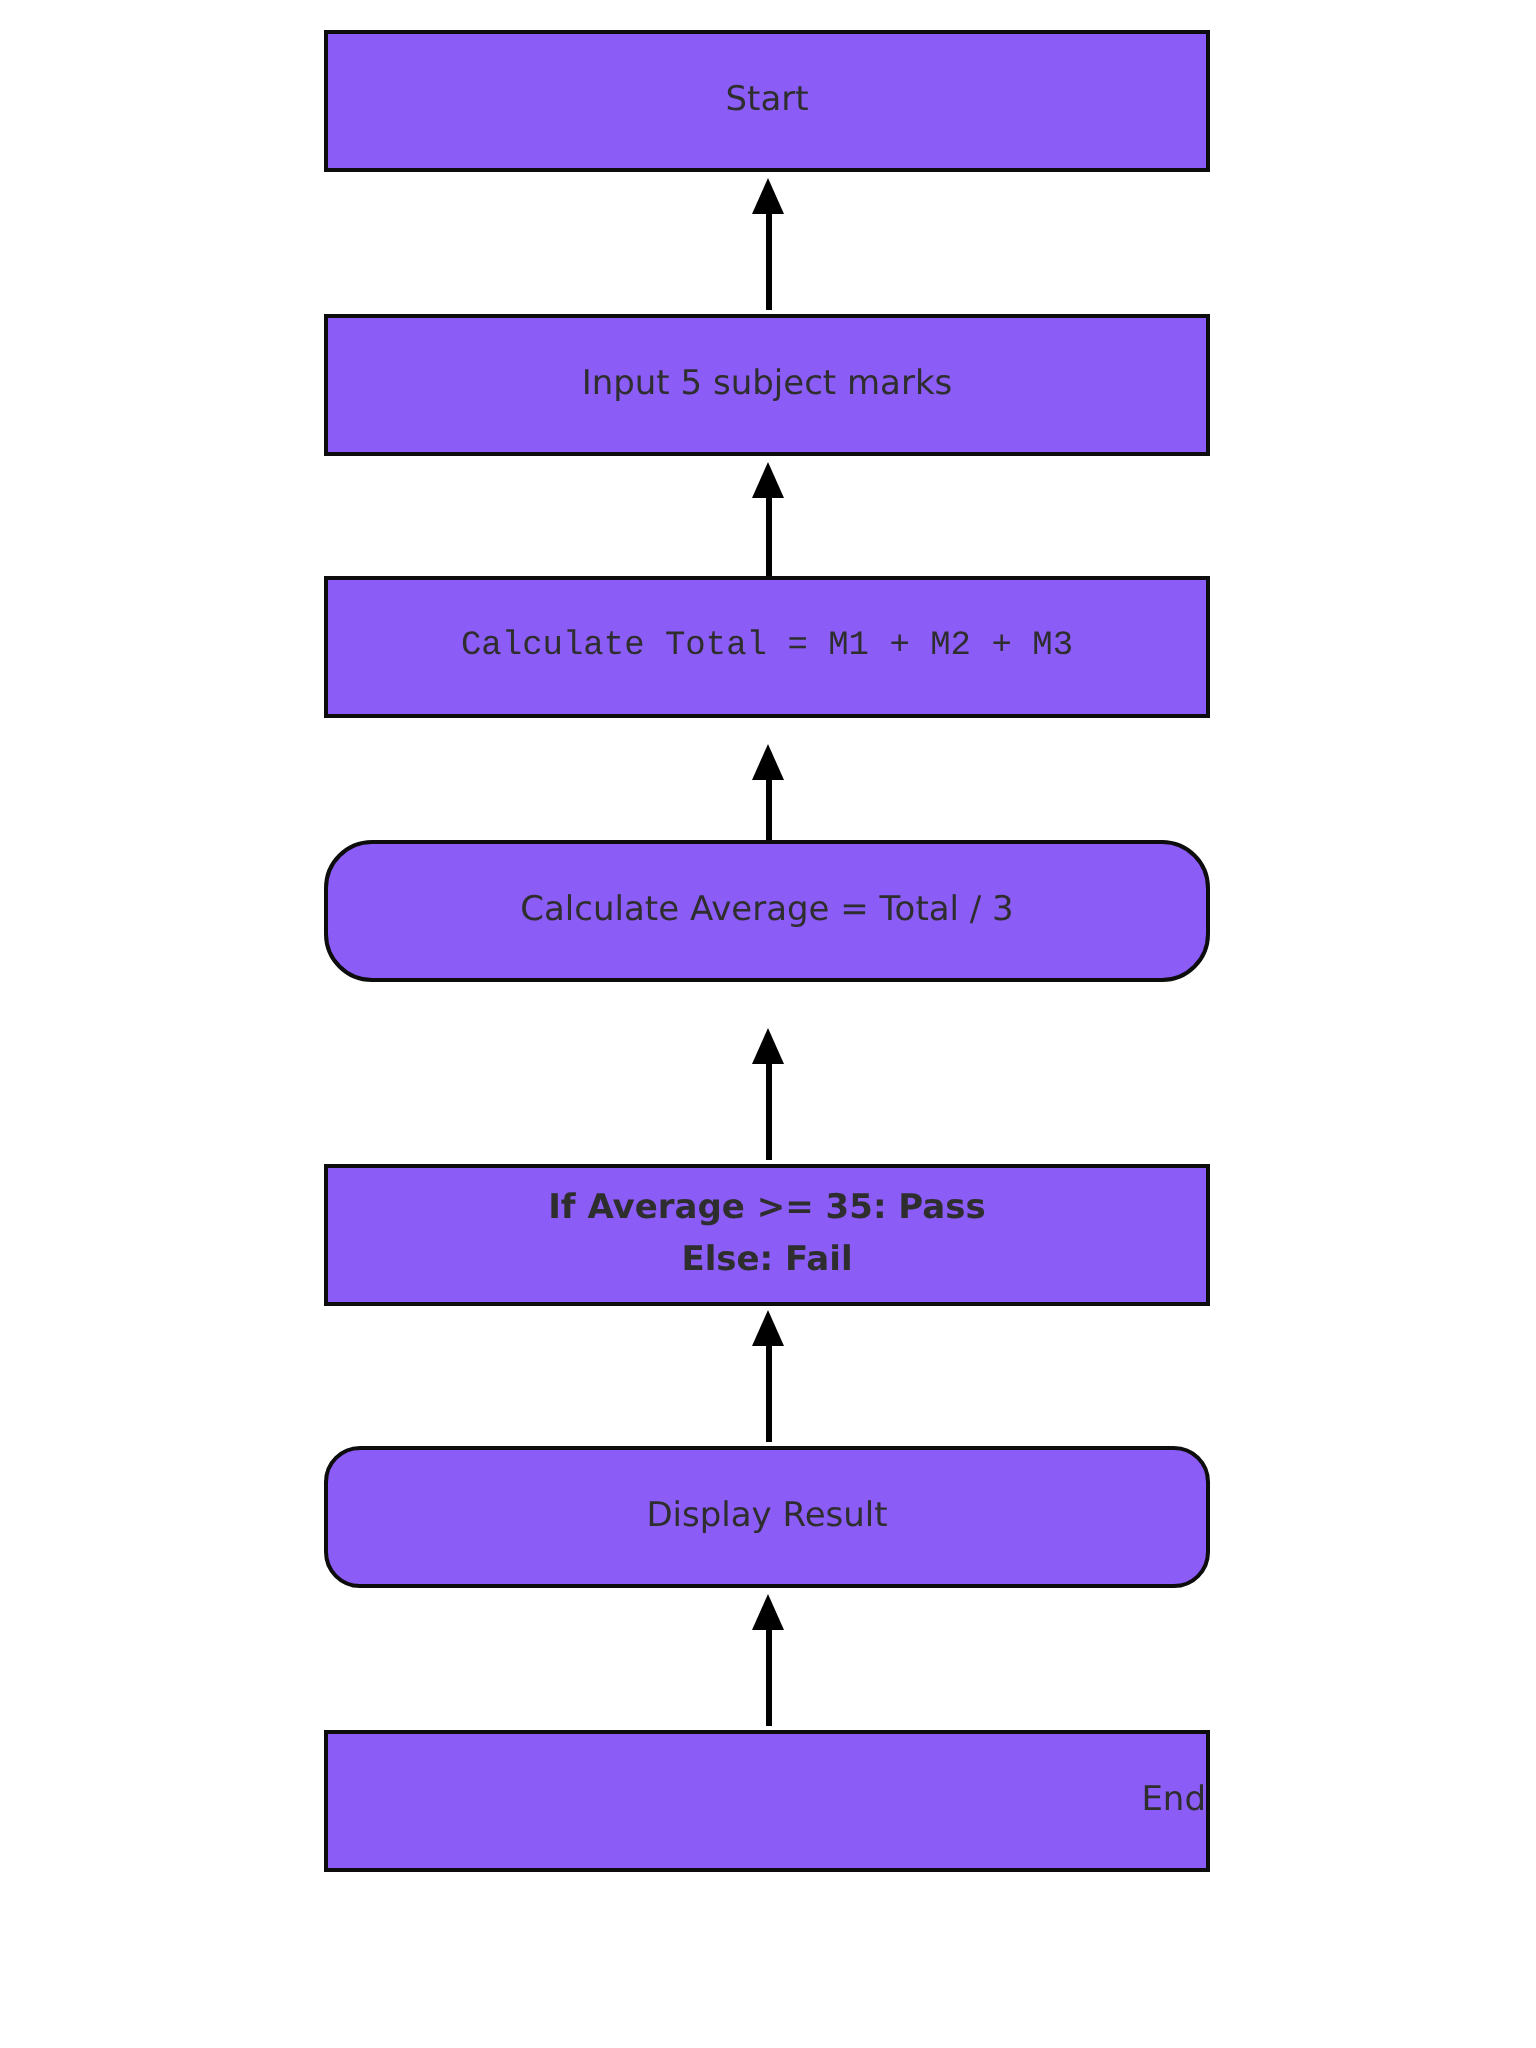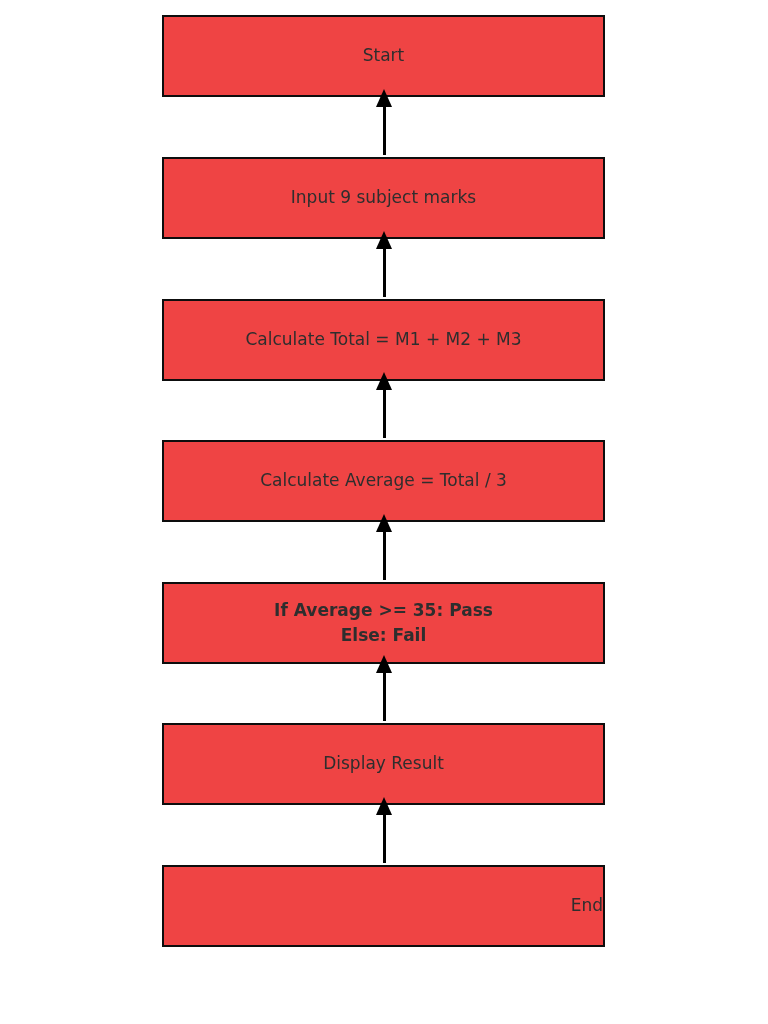--- a/index.html
+++ b/index.html
@@ -12,42 +12,42 @@
     width: 768px;
     height: 1024px;
     background: #ffffff;
     font-family: "DejaVu Sans", "Liberation Sans", sans-serif;
     overflow: hidden;
   }
   .node {
     position: absolute;
     left: 162px;
     width: 443px;
-    height: 82px;
+    height: 71px;
     box-sizing: border-box;
-    background: #ef4444;
+    background: #8b5cf6;
     border: 2px solid #0d0d0d;
     display: flex;
     align-items: center;
     justify-content: center;
     text-align: center;
   }
   .node .label {
     color: #2e2e2e;
     font-size: 17px;
     line-height: 1.5;
     white-space: pre-line;
   }
   
   .n0 { top: 15px; }
   .n1 { top: 157px; }
-  .n2 { top: 299px; }
-  .n3 { top: 440px; }
+  .n2 { top: 288px; font-family: Liberation Mono, monospace; }
+  .n3 { top: 420px; border-radius: 24px; }
   .n4 { top: 582px; font-weight: bold; }
-  .n5 { top: 723px; }
+  .n5 { top: 723px; border-radius: 18px; }
   .n6 { top: 865px; justify-content: flex-end; }
 
   
   .arrow {
     position: absolute;
     left: 376px;
     width: 16px;
     height: 66px;
   }
   .arrow .shaft {
@@ -83,21 +83,21 @@
   <div class="node n0">
     <span class="label">Start</span>
   </div>
 
   <div class="arrow a0">
     <span class="head"></span>
     <span class="shaft"></span>
   </div>
 
   <div class="node n1">
-    <span class="label">Input 9 subject marks</span>
+    <span class="label">Input 5 subject marks</span>
   </div>
 
   <div class="arrow a1">
     <span class="head"></span>
     <span class="shaft"></span>
   </div>
 
   <div class="node n2">
     <span class="label">Calculate Total = M1 + M2 + M3</span>
   </div>

